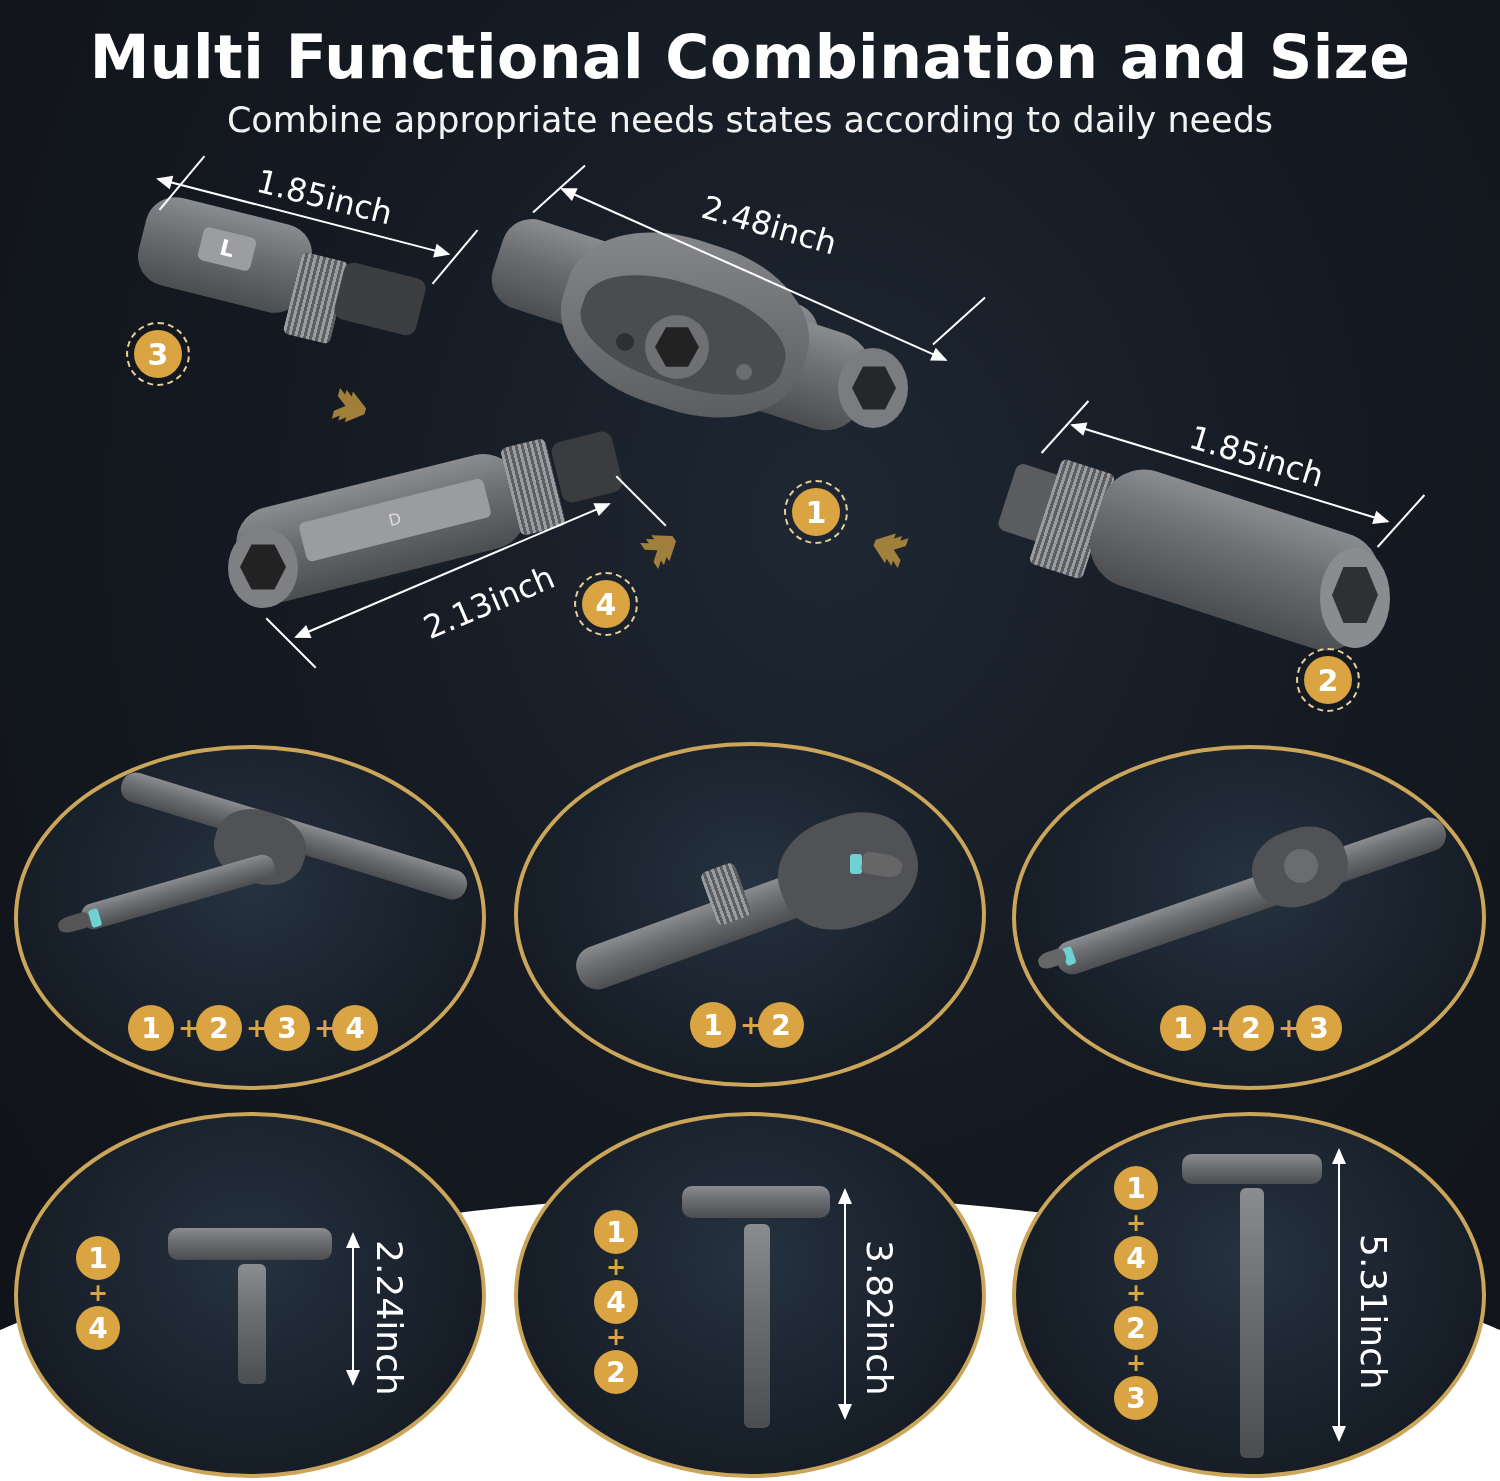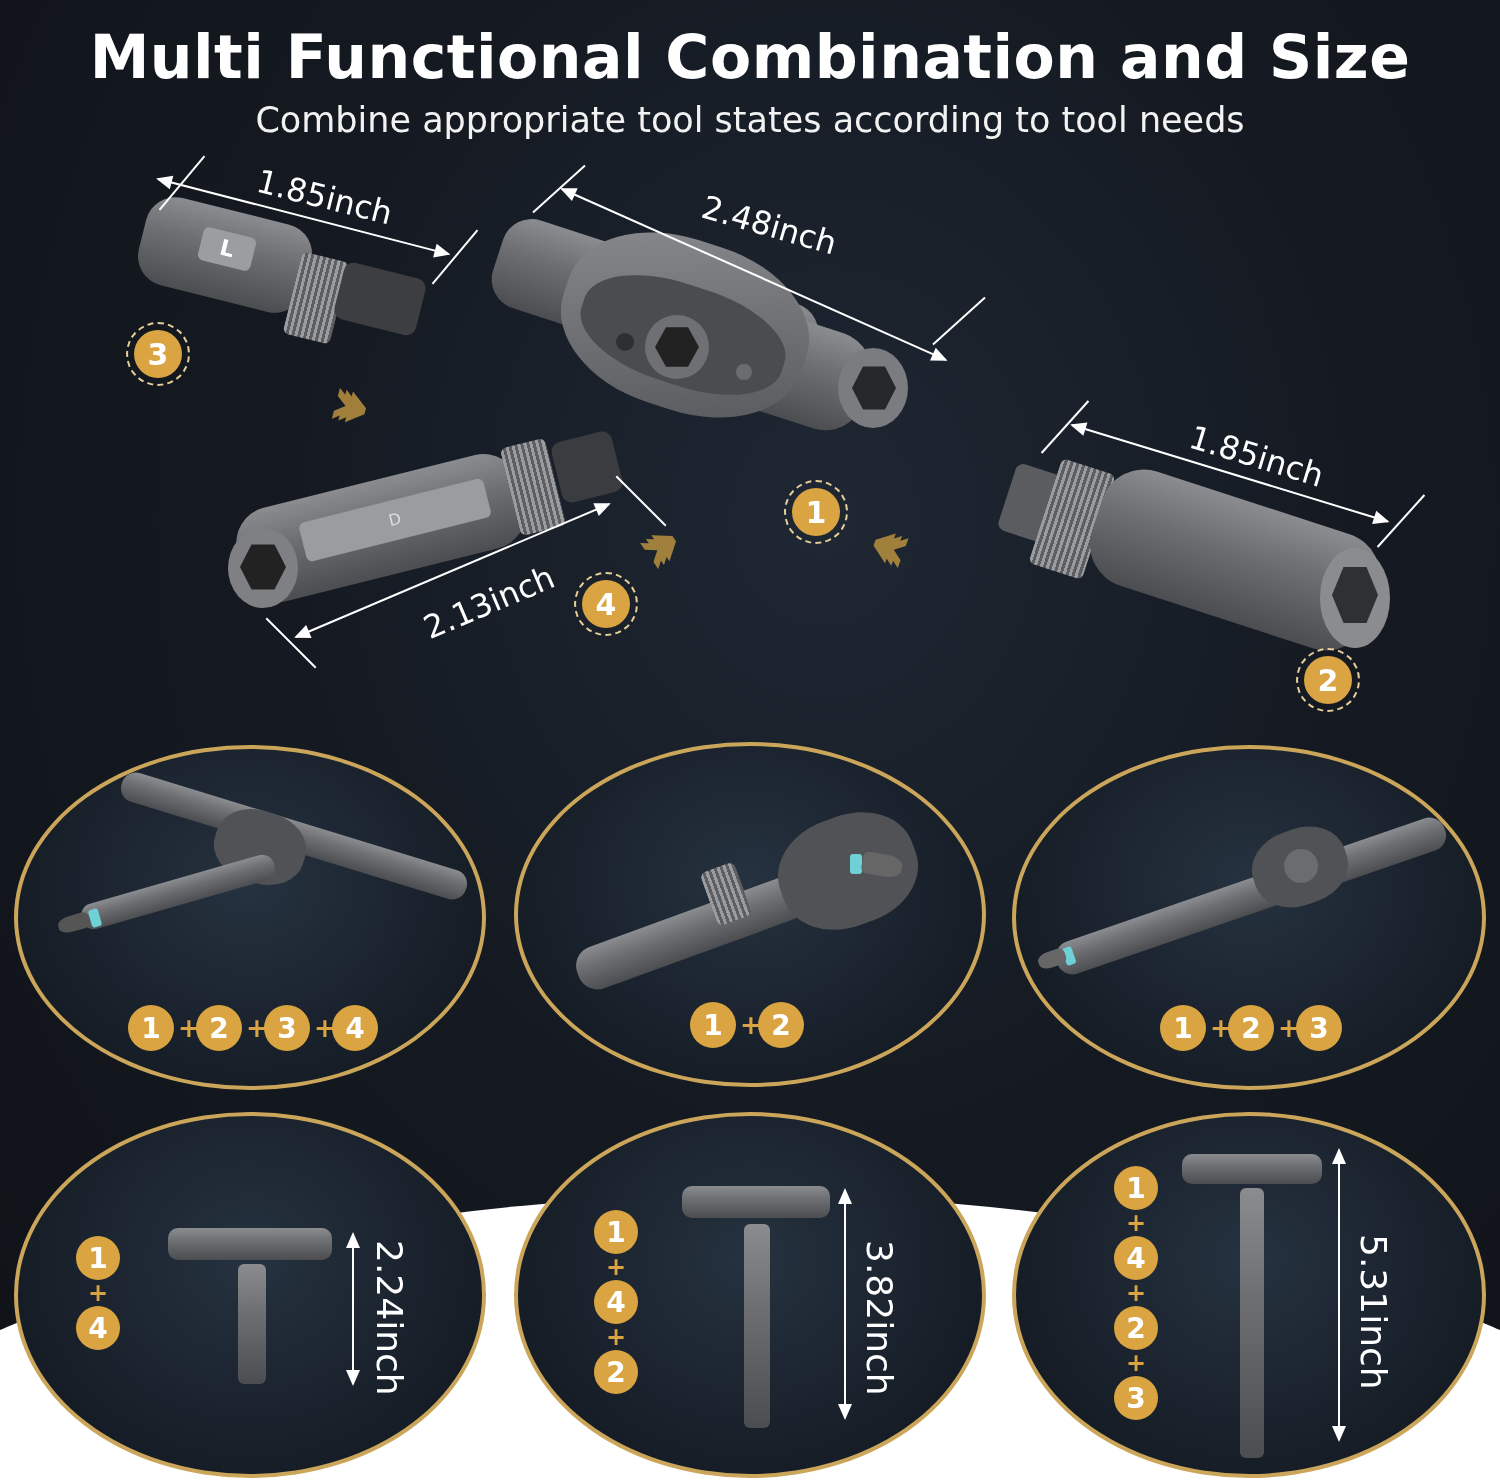--- a/index.html
+++ b/index.html
@@ -35,21 +35,21 @@
   .vdim::after{bottom:-2px;border-top:16px solid #fff;}
   .vlabel{position:absolute;font-size:36px;color:#fff;white-space:nowrap;transform:rotate(90deg);transform-origin:0 0;}
   .teal{position:absolute;background:#6fd0d6;border-radius:3px;}
 </style>
 </head>
 <body>
 
 <div class="white-curve"></div>
 
 <h1 class="title" style="margin:0">Multi Functional Combination and Size</h1>
-<div class="subtitle">Combine appropriate tool states according to tool needs</div>
+<div class="subtitle">Combine appropriate needs states according to daily needs</div>
 
 <div>
   <div class="tool" style="left:140px;top:210px;width:170px;height:90px;transform:rotate(14deg);border-radius:30px;"></div>
   <div class="abs" style="left:200px;top:232px;width:54px;height:34px;border-radius:6px;background:#9b9da0;transform:rotate(14deg);color:#fff;font-weight:bold;font-size:22px;text-align:center;line-height:34px;">L</div>
   <div class="knurl" style="left:292px;top:256px;width:48px;height:84px;transform:rotate(14deg);"></div>
   <div class="abs" style="left:338px;top:270px;width:84px;height:58px;background:#3c3e41;border-radius:10px;transform:rotate(14deg);"></div>
 </div>
 
 <div class="dim" style="left:158px;top:178px;width:300px;transform:rotate(14.5deg);"></div>
 <div class="tick" style="left:181px;top:148px;transform:rotate(40deg);"></div>

